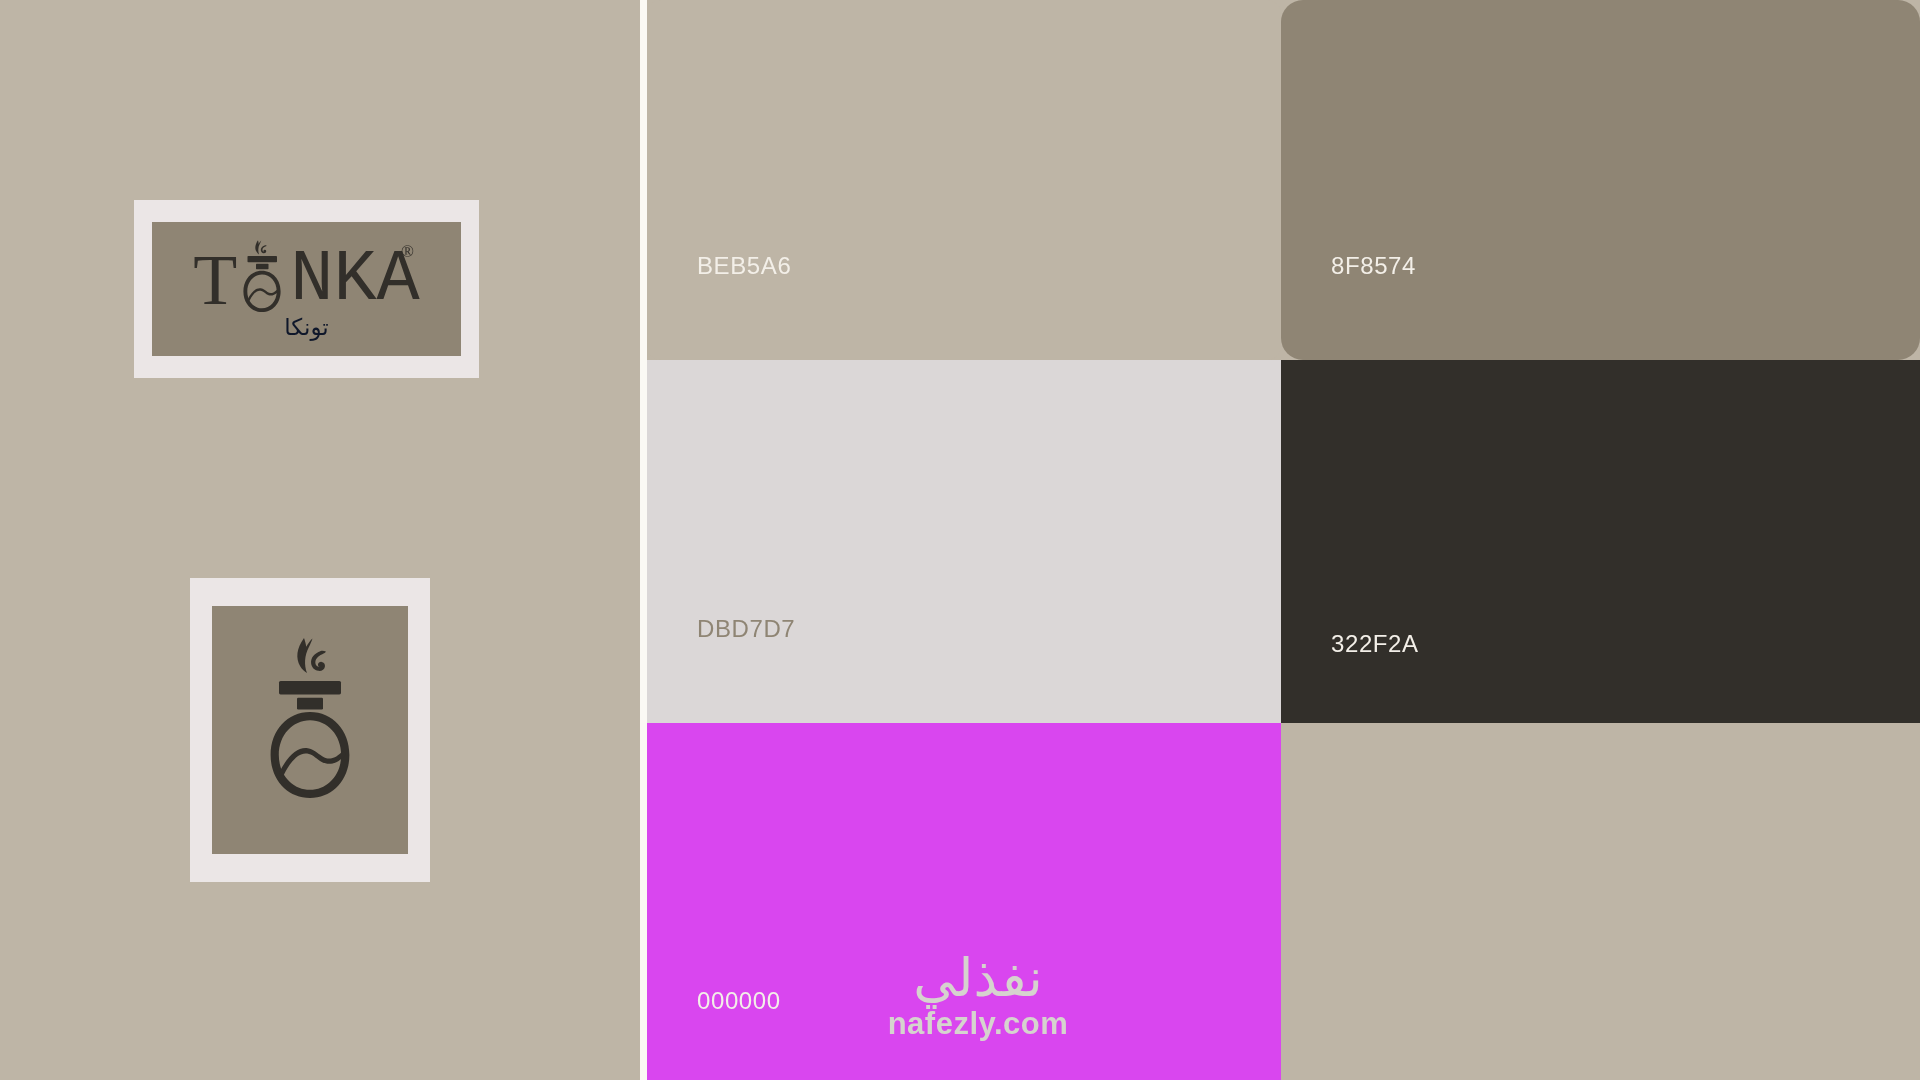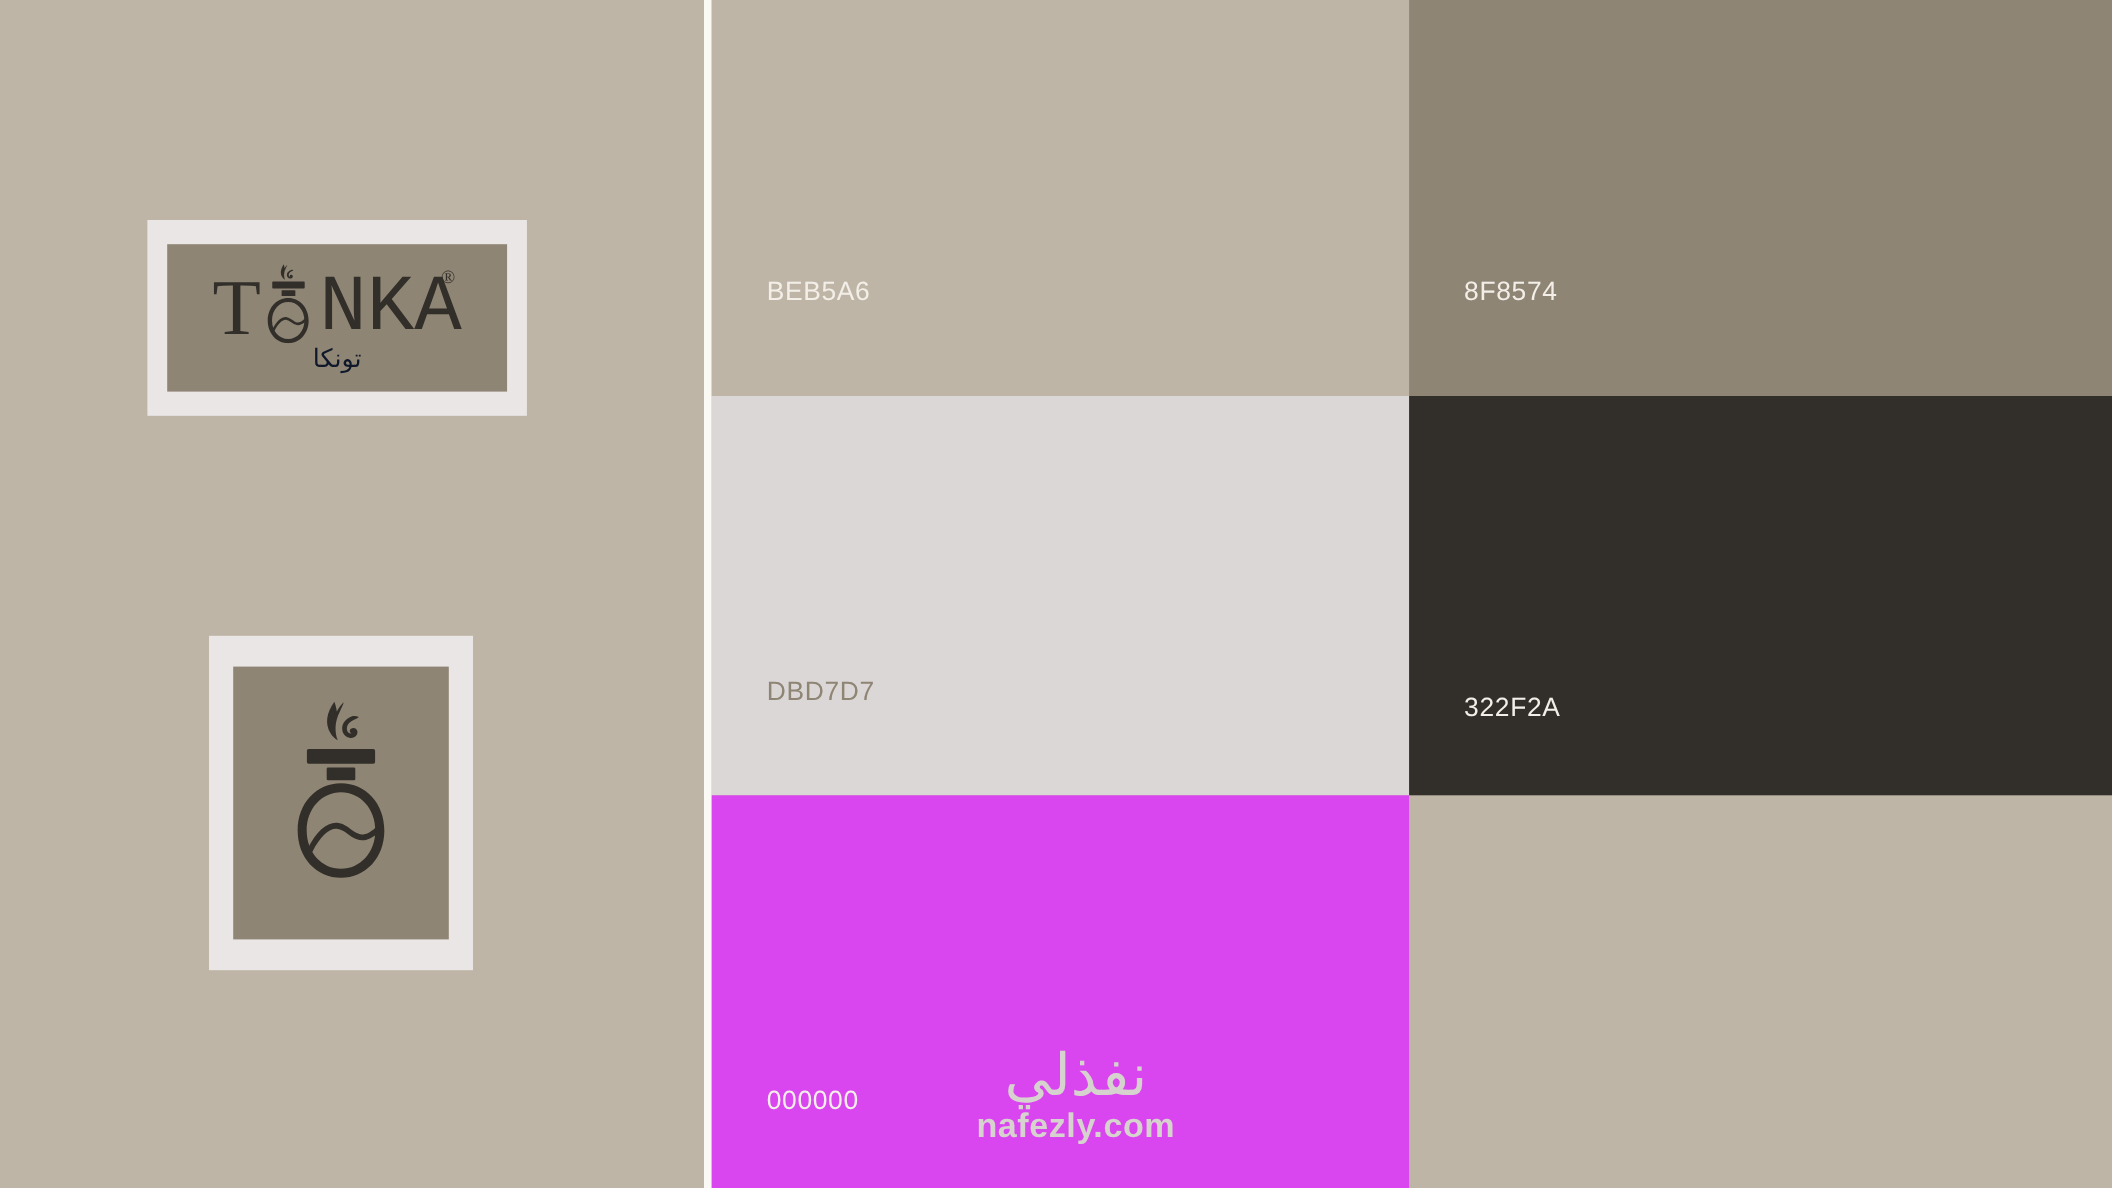--- a/index.html
+++ b/index.html
@@ -234,26 +234,26 @@
           </svg>
         </div>
       </div>
     </div>
   </div>
 
   <div id="panel-gutter" style="background: rgb(251, 249, 244);"></div>
 
   <div id="swatch-grid">
 
-    <div class="swatch row-top" id="swatch-0" style="background: rgb(190, 181, 166);">
+    <div class="swatch row-top" id="swatch-0" style="background: rgb(190, 181, 166); border-radius: 14px;">
       <span class="swatch-label" style="color: rgb(243, 239, 232);">BEB5A6</span>
     </div>
 
 
-    <div class="swatch row-mid" id="swatch-2" style="background: rgb(143, 133, 116);">
+    <div class="swatch row-mid" id="swatch-2" style="background: rgb(143, 133, 116); border-radius: 22px;">
       <span class="swatch-label" style="color: rgb(243, 239, 232);">8F8574</span>
     </div>
 
     <div class="swatch row-mid" id="swatch-3" style="background: rgb(219, 215, 215); padding-left: 43px;">
       <span class="swatch-label" style="color: rgb(143, 133, 116);">DBD7D7</span>
     </div>
 
     <div class="swatch row-bot" id="swatch-4" style="background: rgb(50, 47, 42);">
       <span class="swatch-label" style="color: rgb(243, 239, 232);">322F2A</span>
     </div>

